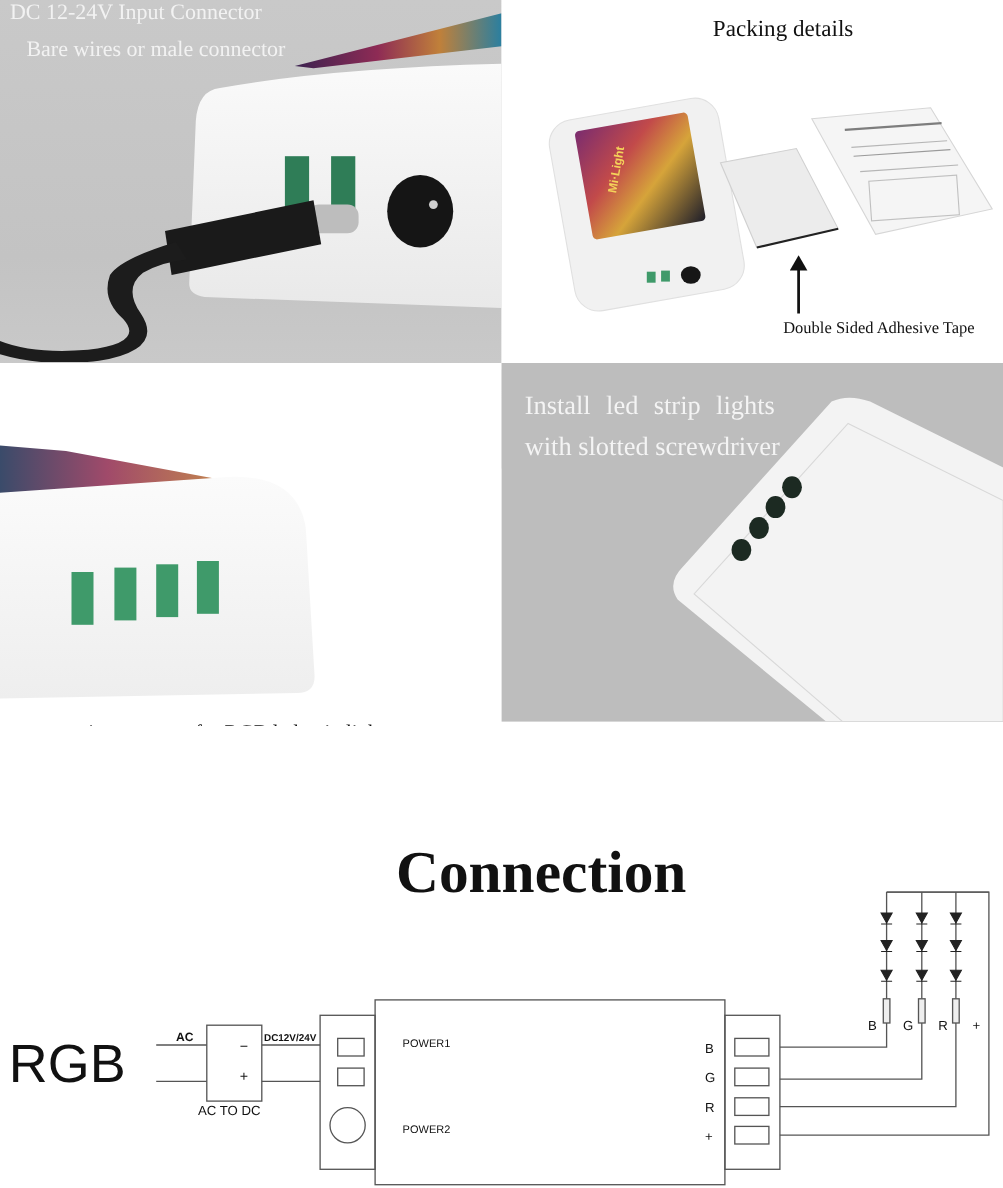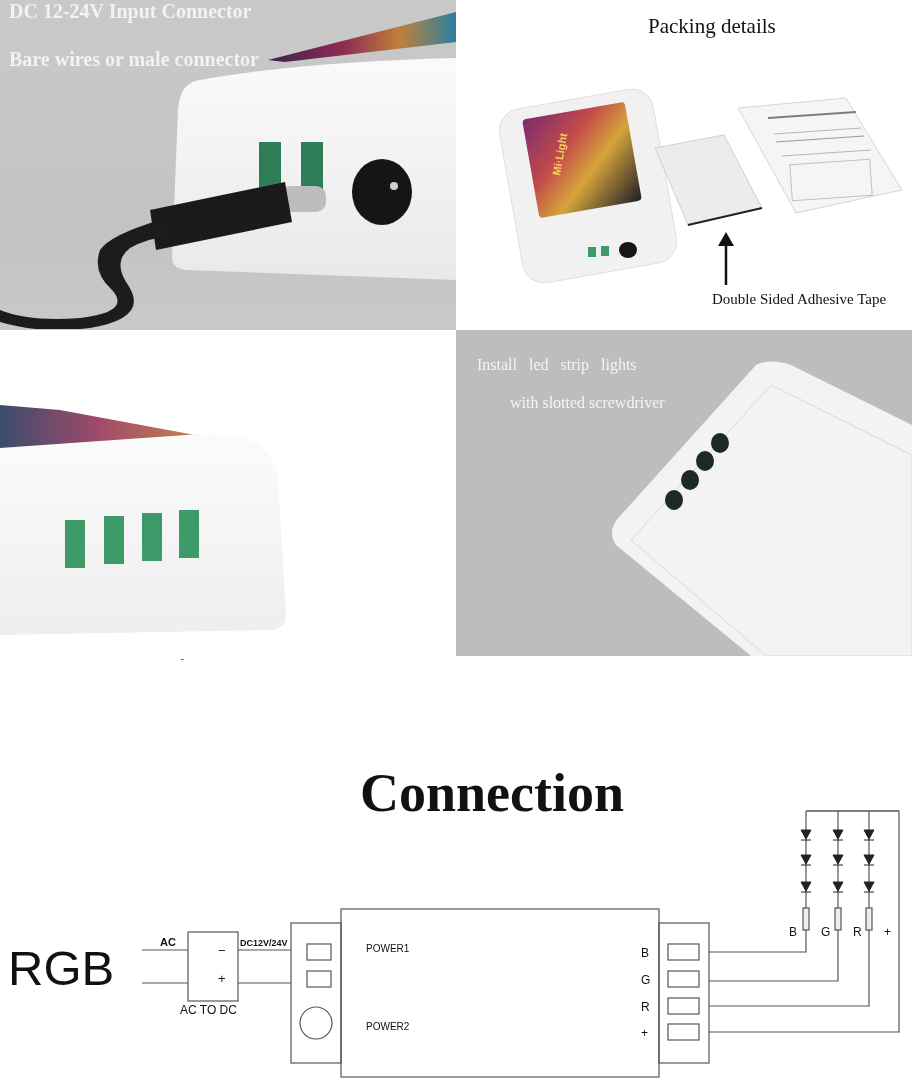--- a/index.html
+++ b/index.html
@@ -1,28 +1,28 @@
 <!DOCTYPE html>
 <html><head>
 <meta charset="utf-8">
 <style>
   html,body{margin:0;padding:0;}
   body{width:912px;height:1080px;position:relative;background:#ffffff;overflow:hidden;font-family:"Liberation Serif",serif;}
   .panel{position:absolute;overflow:hidden;}
   .serif{font-family:"Liberation Serif",serif;}
   
-  #p1{left:0;top:0;width:456px;height:426px;background:linear-gradient(180deg,#c9c9c9 0%,#c3c3c3 55%,#cfcfcf 100%);font-weight:bold;}
+  #p1{left:0;top:0;width:456px;height:426px;background:linear-gradient(180deg,#c9c9c9 0%,#c3c3c3 55%,#cfcfcf 100%);}
   #p1 .cap{position:absolute;left:9px;color:#f2f2f2;font-size:20px;white-space:nowrap;}
   
   #p2{left:456px;top:0;width:456px;height:336px;background:#ffffff;}
   
   #p3{left:0;top:330px;width:456px;height:330px;background:#ffffff;}
   
   #p4{left:456px;top:330px;width:456px;height:326px;background:#bdbdbd;}
-  #p4 .cap{position:absolute;left:21px;color:#f4f4f4;font-size:16px;white-space:nowrap;}
+  #p4 .cap{position:absolute;left:21px;color:#f4f4f4;font-size:24px;white-space:nowrap;}
   .caption-dark{position:absolute;color:#111;white-space:nowrap;}
   #connection-title{position:absolute;left:0;width:912px;top:762px;text-align:center;font-family:"Liberation Serif",serif;font-weight:bold;font-size:54px;color:#111;padding-left:36px;}
   #rgb-label{position:absolute;left:8px;top:940px;font-family:"Liberation Sans",sans-serif;font-size:49px;color:#111;}
   svg text{font-family:"Liberation Sans",sans-serif;}
 </style>
 </head>
 <body>
 
 <div id="p1" class="panel">
   <svg width="456" height="329" viewBox="0 0 456 329">
@@ -42,21 +42,21 @@
     <path d="M200,80 Q180,82 178,110 L172,258 Q172,268 186,270 L456,280 L456,58 Q300,62 200,80 Z" fill="url(#bodyG1)"></path>
     <rect x="259" y="142" width="22" height="52" fill="#2f7d57"></rect>
     <rect x="301" y="142" width="22" height="52" fill="#2f7d57"></rect>
     <ellipse cx="382" cy="192" rx="30" ry="33" fill="#151515"></ellipse>
     <circle cx="394" cy="186" r="4" fill="#cfcfcf"></circle>
     <rect x="280" y="186" width="46" height="26" rx="10" fill="#bdbdbd"></rect>
     <path d="M150,210 L285,182 L292,222 L156,250 Z" fill="#1a1a1a"></path>
     <path d="M160,220 Q110,235 100,250 Q92,272 112,290 Q132,312 80,318 Q30,322 0,310 L0,322 Q40,334 90,328 Q150,318 128,285 Q112,262 130,248 Q148,238 170,236 Z" fill="#1c1c1c"></path>
   </svg>
   <div class="cap serif" style="top:0px;">DC 12-24V Input Connector</div>
-  <div class="cap serif" style="top:48px;">Bare wires or male connector</div>
+  <div class="cap serif" style="top:34px;margin-left:15px;">Bare wires or male connector</div>
 </div>
 
 <div id="p2" class="panel">
   <div class="caption-dark serif" style="left:192px;top:14px;font-size:21px;">Packing details</div>
   <svg width="456" height="329" viewBox="0 0 456 329" style="position:absolute;left:0;top:0;">
     <defs>
       <linearGradient id="miLabel" x1="0" y1="0" x2="1" y2="1">
         <stop offset="0" stop-color="#7a2c6f"></stop>
           <stop offset=".35" stop-color="#c24a4a"></stop>
           <stop offset=".6" stop-color="#d6a43a"></stop>
@@ -121,21 +121,21 @@
 <div id="p4" class="panel">
   <svg width="456" height="326" viewBox="0 0 456 326" style="position:absolute;left:0;top:0;">
     <path d="M300,35 Q315,28 335,35 L456,95 L456,326 L295,326 L160,215 Q150,200 165,185 Z" fill="#f3f3f3"></path>
     <path d="M315,55 L456,125 L456,326 L310,326 L175,210 Z" fill="none" stroke="#d8d8d8"></path>
     <ellipse cx="264" cy="113" rx="9" ry="10" fill="#1c2a22"></ellipse>
     <ellipse cx="249" cy="131" rx="9" ry="10" fill="#1c2a22"></ellipse>
     <ellipse cx="234" cy="150" rx="9" ry="10" fill="#1c2a22"></ellipse>
     <ellipse cx="218" cy="170" rx="9" ry="10" fill="#1c2a22"></ellipse>
   </svg>
   <div class="cap serif" style="top:26px;word-spacing:8px;">Install  led  strip  lights</div>
-  <div class="cap serif" style="top:64px;margin-left:33px;">with slotted screwdriver</div>
+  <div class="cap serif" style="top:64px;">with slotted screwdriver</div>
 </div>
 
 <div id="connection-title">Connection</div>
 <div id="rgb-label">RGB</div>
 
 <svg width="912" height="1080" viewBox="0 0 912 1080" style="position:absolute;left:0;top:0;">
   <g stroke="#555" stroke-width="1.2" fill="none">
 
     <line x1="142" y1="950" x2="188" y2="950"></line>
     <line x1="142" y1="983" x2="188" y2="983"></line>

